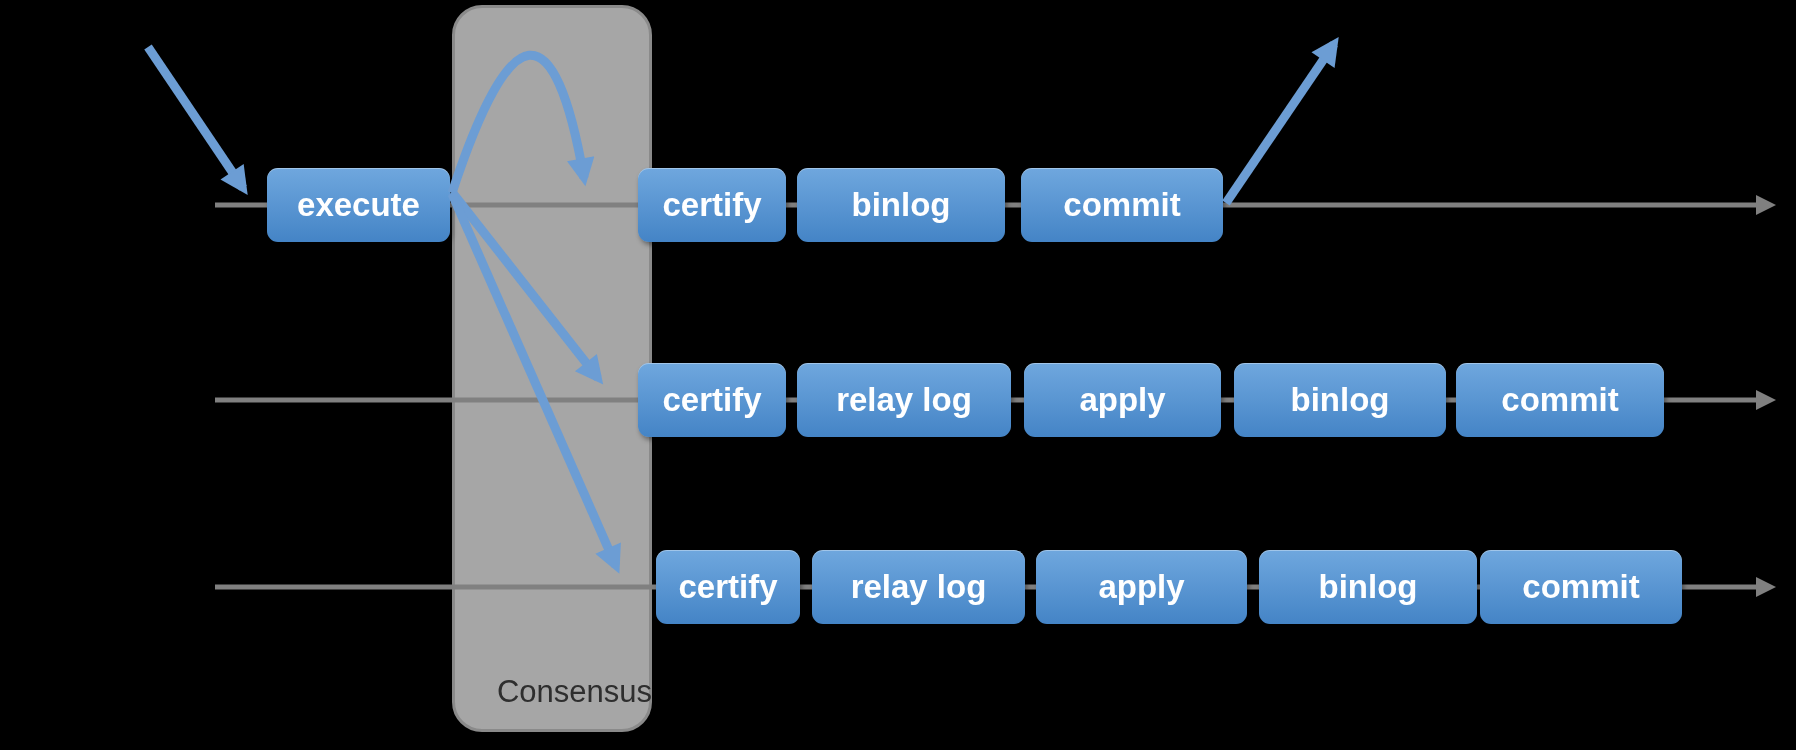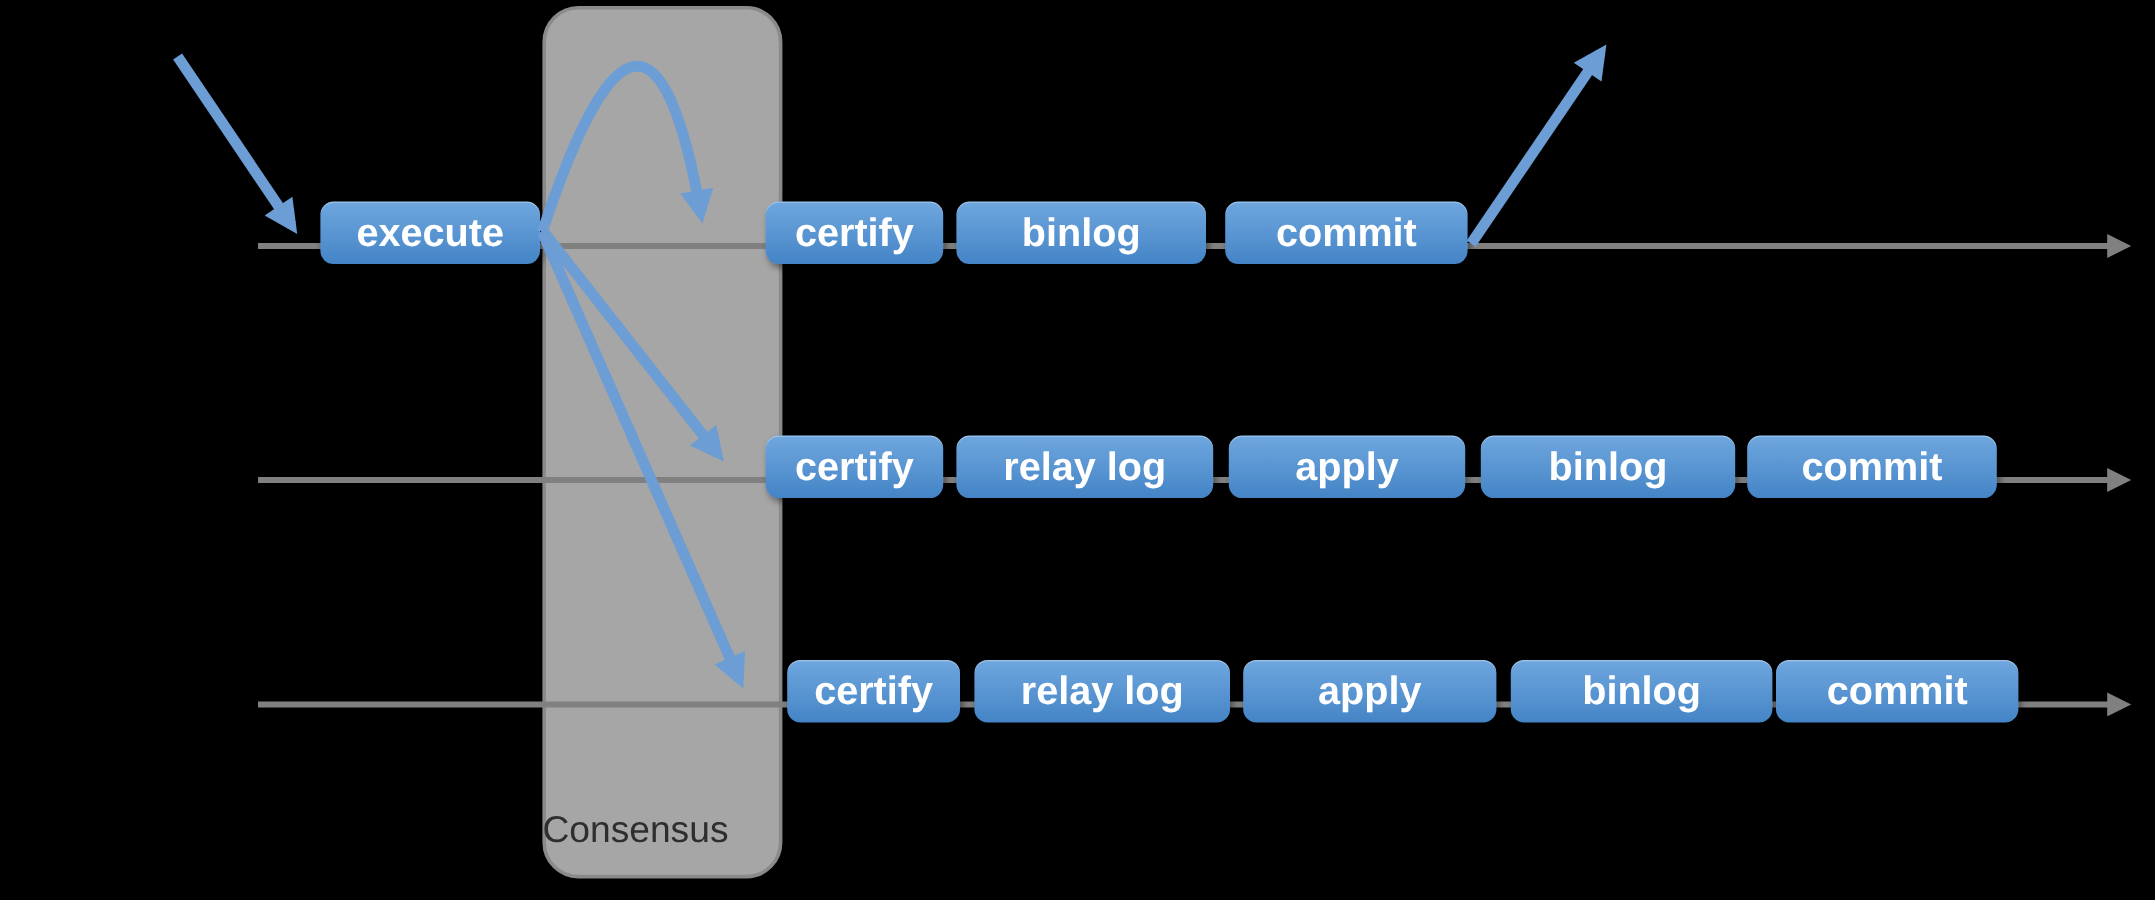--- a/index.html
+++ b/index.html
@@ -22,21 +22,21 @@
     background: var(--consensus-fill, #A6A6A6);
     border: 3px solid var(--consensus-border, #8A8A8A);
     border-radius: 30px;
     z-index: 1;
     box-shadow: 2px 3px 6px rgba(0,0,0,0.5);
   }
   .consensus-label {
     position: absolute;
     left: 452px; top: 674px;
     width: 200px;
-    text-align: left;
+    text-align: right;
     font-size: 31px;
     color: var(--consensus-text, #2E2E2E);
     z-index: 3;
   }
   svg.layer {
     position: absolute;
     left: 0; top: 0;
     z-index: 2;
     pointer-events: none;
   }
@@ -48,21 +48,21 @@
   }
   .blue-arrow {
     stroke: var(--arrow-blue, #6C9DD4);
     stroke-width: 9;
     fill: none;
   }
   .gray-head { fill: var(--line-gray, #808080); }
   .blue-head { fill: var(--arrow-blue, #6C9DD4); }
   .box {
     position: absolute;
-    height: 52px;
+    height: 74px;
     display: flex;
     align-items: center;
     justify-content: center;
     background: linear-gradient(180deg, var(--box-top, #6FA7DE) 0%, var(--box-bottom, #4484C6) 100%);
     border-radius: 11px;
     color: var(--box-text, #FFFFFF);
     font-size: 33px;
     font-weight: bold;
     z-index: 3;
     box-shadow: 2px 3px 5px rgba(0,0,0,0.4), inset 0 1px 0 rgba(255,255,255,0.35);

